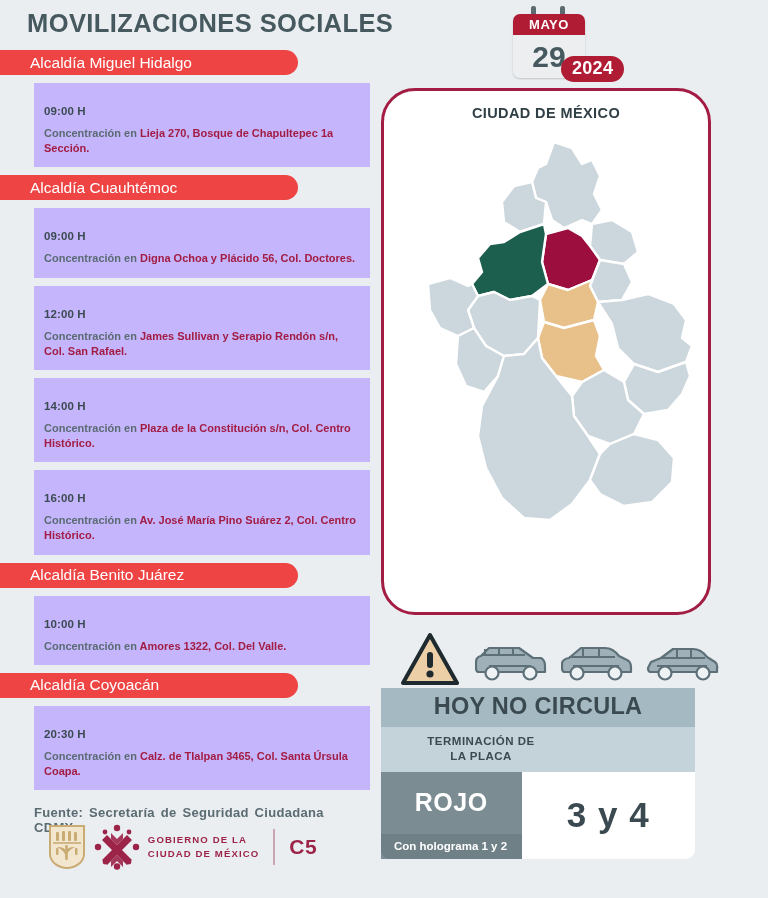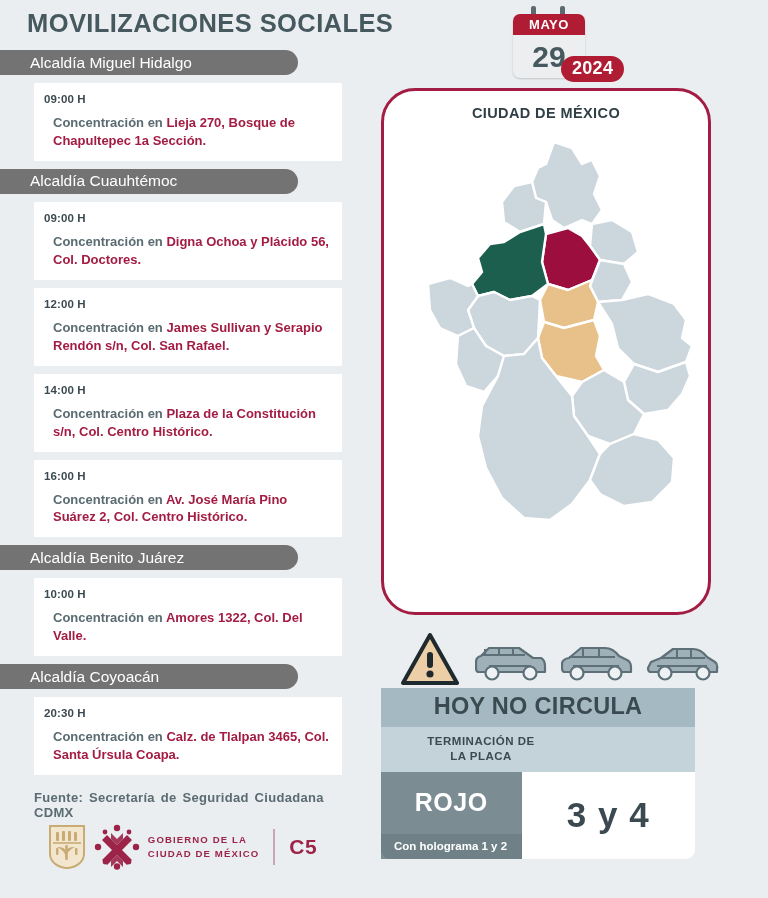--- a/index.html
+++ b/index.html
@@ -42,35 +42,35 @@
     position: absolute; left: 48px; top: 50px;
     background: #b01c33; color: #fff; border-radius: 13px;
     padding: 2px 11px 3px; font-size: 18px; font-weight: bold;
     letter-spacing: .3px;
   }
 
   
   .left { position: absolute; left: 0; top: 50px; width: 360px; }
   .pill {
     position: relative; left: 0; height: 25px; width: 298px;
-    background: #737373; border-radius: 0 14px 14px 0;
+    background: #ef4444; border-radius: 0 14px 14px 0;
     display: flex; align-items: center;
     color: #fff; font-size: 15.5px; padding-left: 30px;
     margin-bottom: 8px;
   }
   .card {
-    margin: 0 0 8px 34px; width: 308px;
-    background: #ffffff; padding: 10px 12px 11px 10px;
+    margin: 0 0 8px 34px; width: 336px;
+    background: #c4b5fd; padding: 22px 12px 11px 10px;
   }
   .card .time {
     font-size: 11.5px; font-weight: bold; color: #3b4a50;
     margin-bottom: 9px; letter-spacing: .1px;
   }
   .card .desc {
-    font-size: 13px; line-height: 1.38; color: #5a6b72; font-weight: bold; margin-left: 9px;
+    font-size: 11px; line-height: 1.38; color: #5a6b72; font-weight: bold;
   }
   .card .desc .plain { color: #5a6b72; font-weight: bold; }
   .card .desc .place { color: #a31c43; font-weight: bold; }
   .source {
     margin: 15px 0 0 34px; font-size: 13px; font-weight: bold;
     color: #5a6b72; letter-spacing: .3px; word-spacing: 2px;
   }
 
   
   .footer { position: absolute; left: 0; top: 812px; width: 365px; height: 70px;

